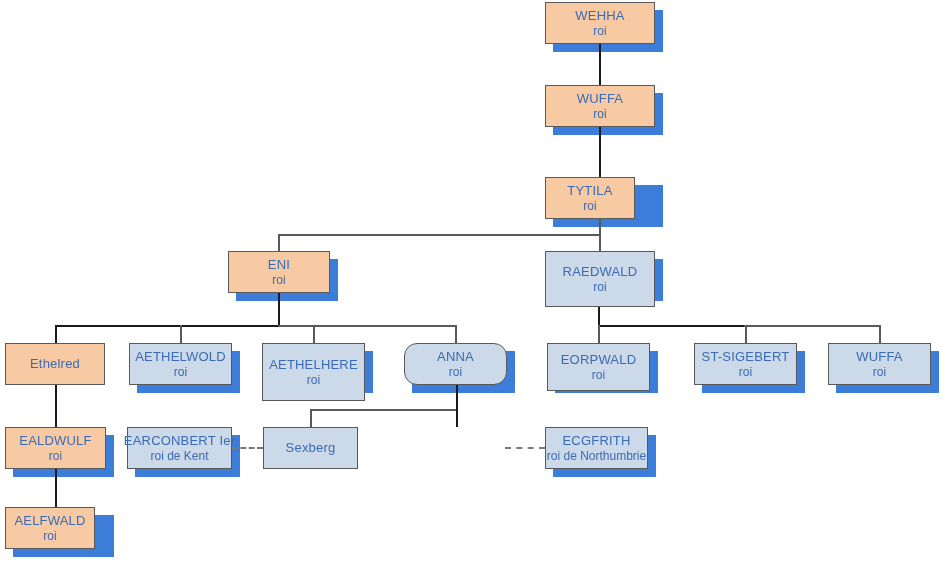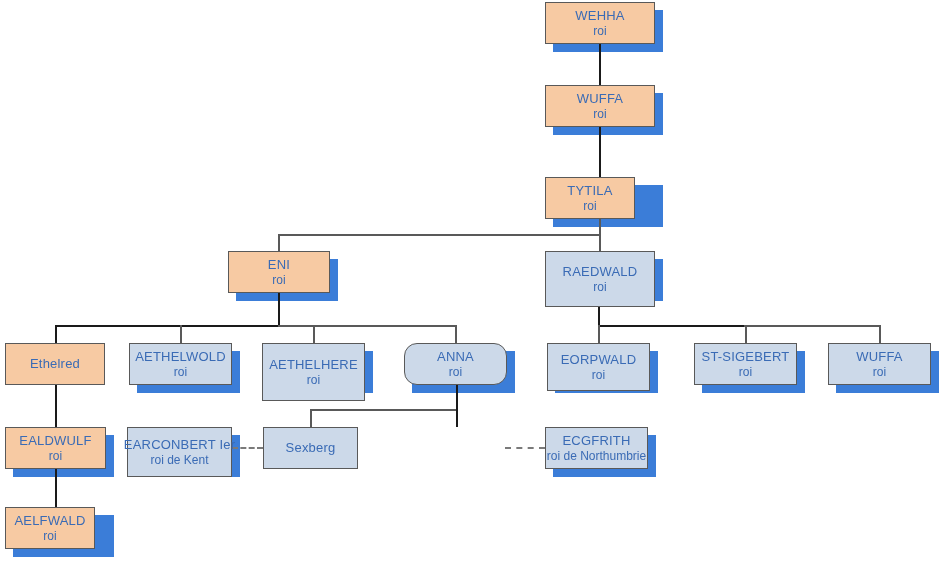--- a/index.html
+++ b/index.html
@@ -174,21 +174,21 @@
   <div class="node blue" style="left:828px; top:343px; width:103px; height:42px;">
     <span class="nm">WUFFA</span>
     <span class="sub">roi</span>
   </div>
 
   <div class="node peach" style="left:5px; top:427px; width:101px; height:42px;">
     <span class="nm">EALDWULF</span>
     <span class="sub">roi</span>
   </div>
 
-  <div class="node blue" style="left:127px; top:427px; width:105px; height:50px;">
+  <div class="node blue" style="left:127px; top:427px; width:105px; height:42px;">
     <span class="nm">EARCONBERT Ier</span>
     <span class="sub">roi de Kent</span>
   </div>
 
   <div class="node blue" style="left:263px; top:427px; width:95px; height:42px;">
     <span class="nm">Sexberg</span>
   </div>
 
 
   <div class="node blue" style="left:545px; top:427px; width:103px; height:42px;">

